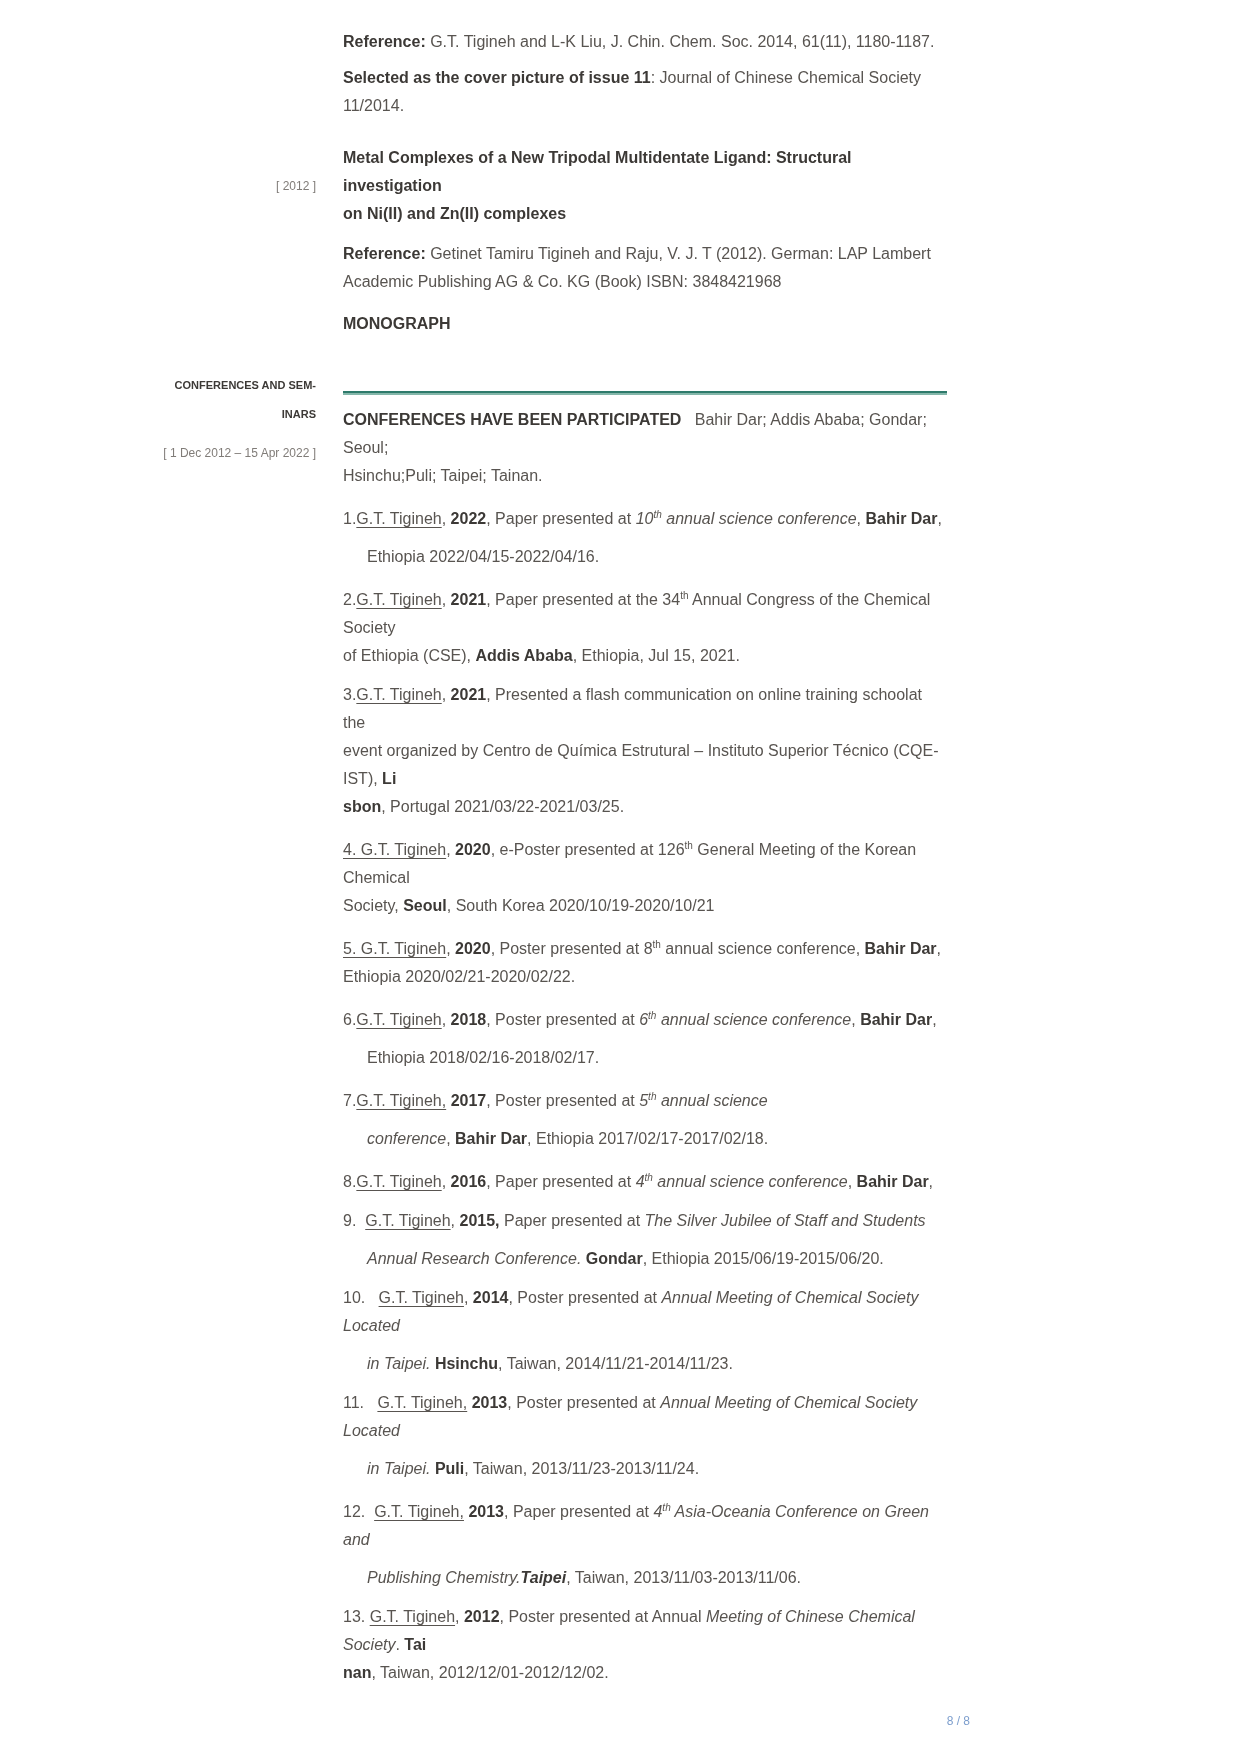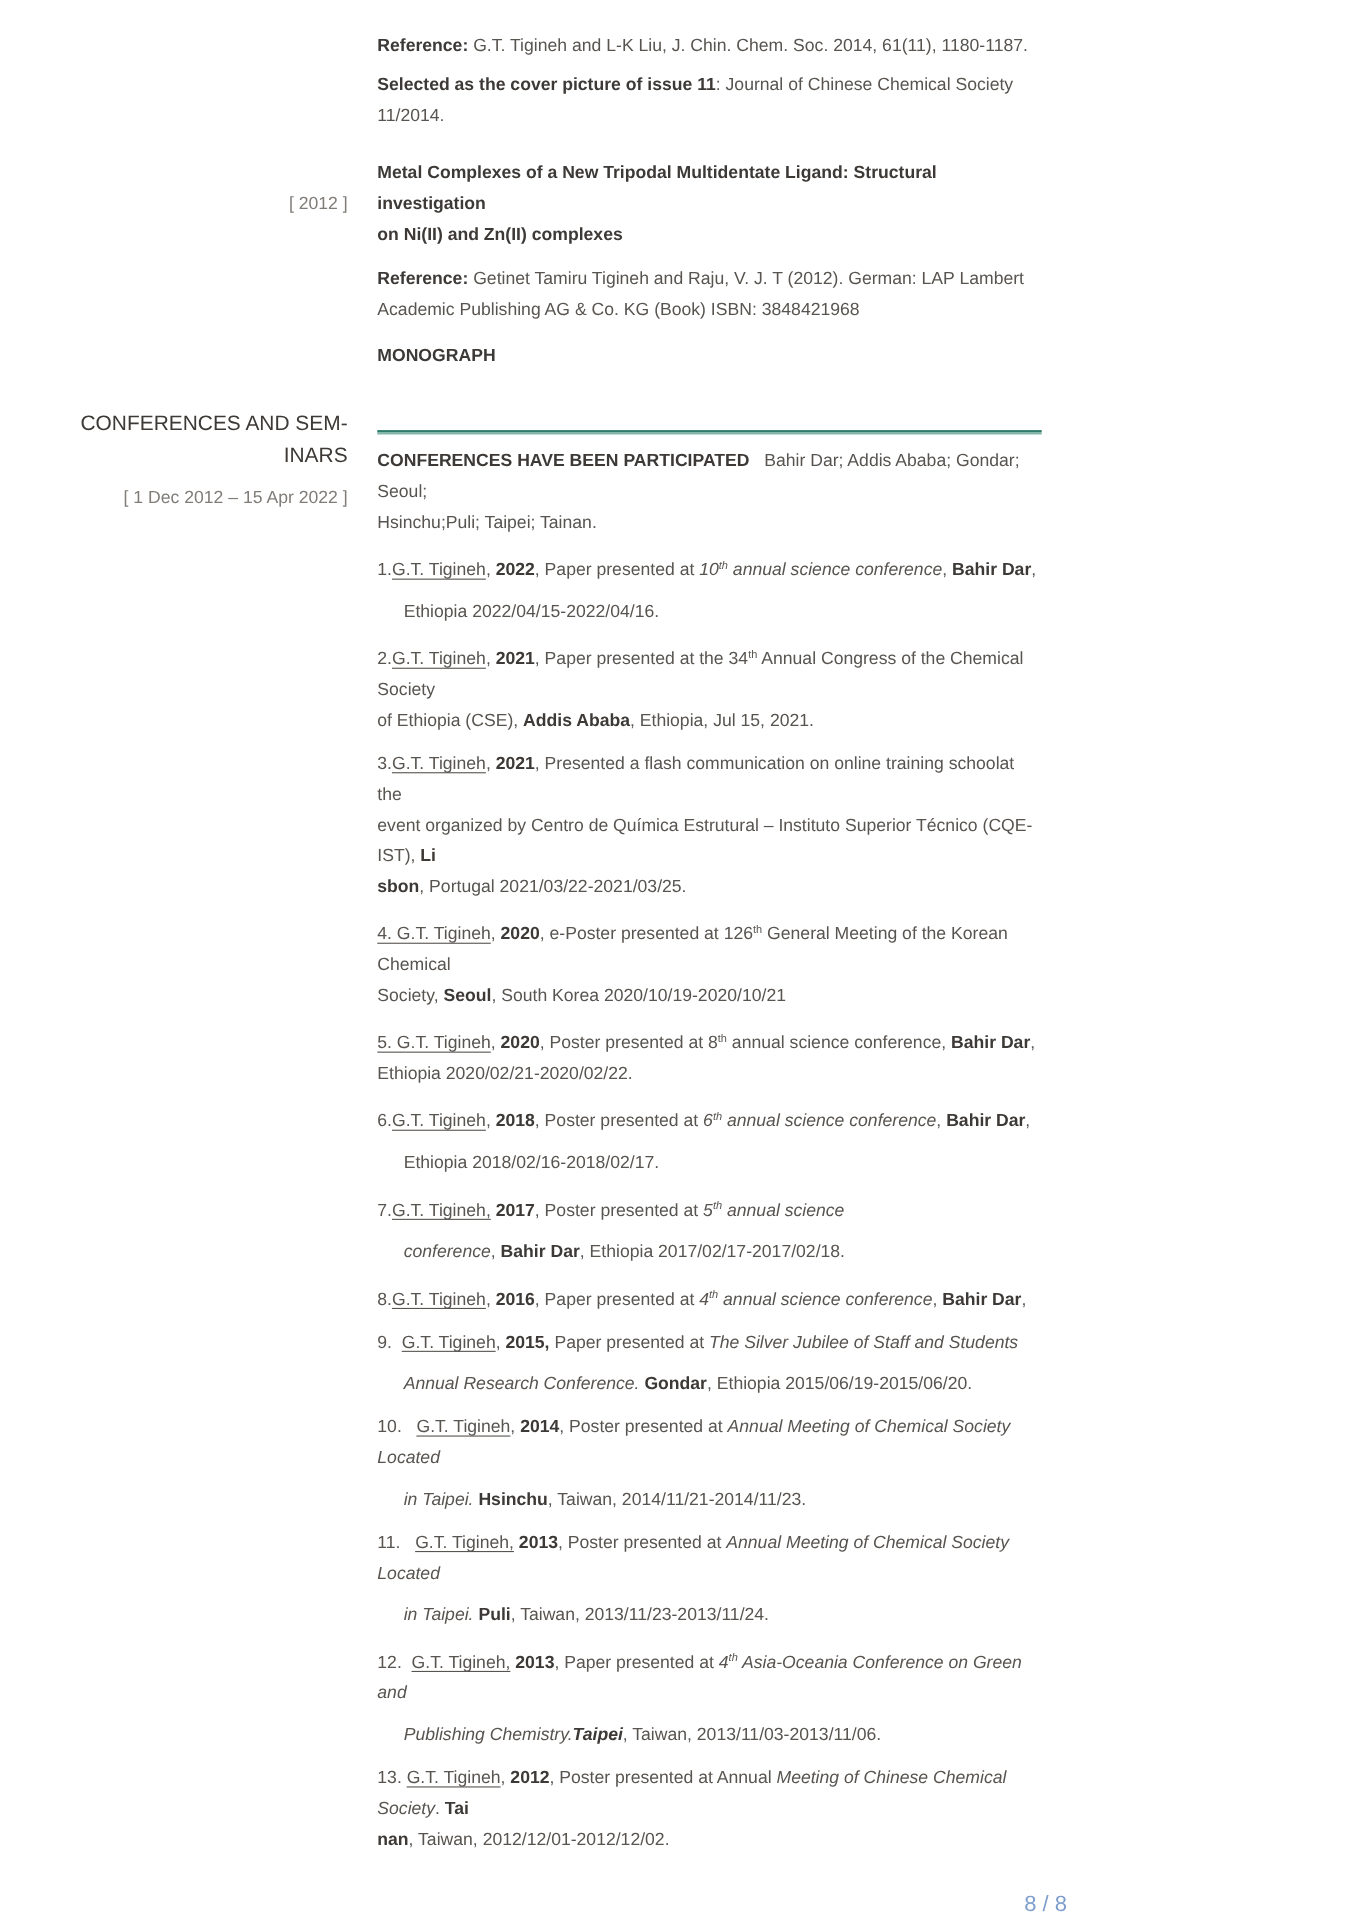--- a/index.html
+++ b/index.html
@@ -36,34 +36,34 @@
   }
   .ind1{margin-left:10px;}
   .ind2{margin-left:24px;}
   .seg.n{color:var(--txt);}
   .seg.b{font-weight:bold;color:var(--dark);}
   .seg.i{font-style:italic;color:var(--txt);}
   .seg.bi{font-weight:bold;font-style:italic;color:var(--dark);}
   .seg.u{text-decoration:underline;text-underline-offset:3px;color:var(--txt);}
   .seg.sup{font-size:10px;vertical-align:6px;color:var(--txt);}
   .seg.isup{font-size:10px;vertical-align:6px;font-style:italic;color:var(--txt);}
-  .side-date{font-size:16px;line-height:28px;color:var(--muted);}
+  .side-date{font-size:12px;line-height:28px;color:var(--muted);}
   .left-pad{padding-top:28px;}
   .conf-row{margin-top:33px;}
-  .side-heading{font-size:19px;font-weight:normal;line-height:29px;color:var(--dark);}
+  .side-heading{font-size:11px;font-weight:bold;line-height:29px;color:var(--dark);}
   .side-heading + .side-date{margin-top:10px;}
   .rule{height:4px;margin-top:20px;
     background:linear-gradient(to bottom,var(--teal-dark) 0%,var(--teal-dark) 45%,var(--teal-light) 45%,var(--teal-light) 100%);}
   #conf-intro{}
   .block{margin-top:11px;}
   .block .tline + .tline{margin-top:0;}
   .block.loose .tline + .tline{margin-top:10px;margin-left:24px;}
   .footer{
-    position:absolute;right:30px;bottom:12px;
-    font-size:20px;color:var(--blue);line-height:20px;
+    position:absolute;right:30px;bottom:22px;
+    font-size:12px;color:var(--blue);line-height:20px;
   }
 </style>
 </head>
 <body>
 
 <div class="page">
   <div class="content">
 
     <div id="pub-rows">
         <div class="row g0">

